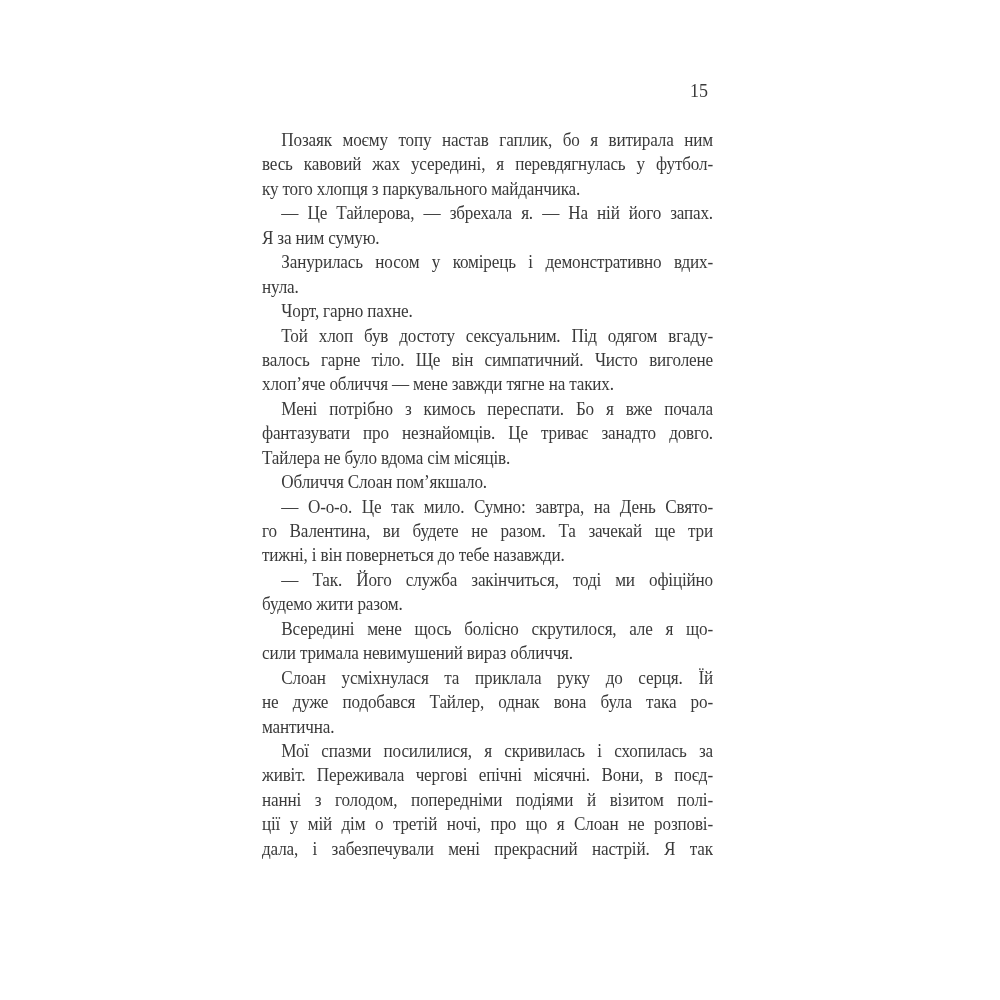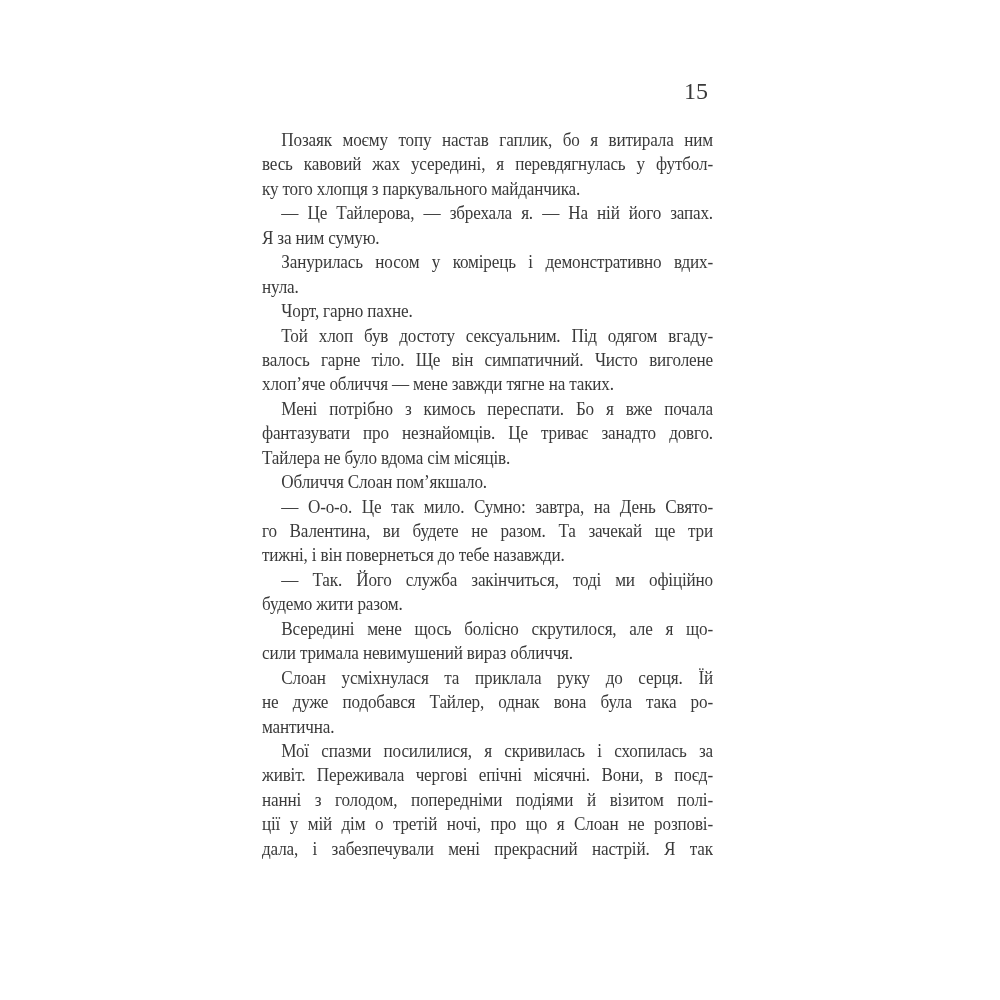--- a/index.html
+++ b/index.html
@@ -17,21 +17,21 @@
     background: var(--page-bg, #ffffff);
     font-family: "Liberation Serif", "DejaVu Serif", serif;
     color: var(--text-color, #3a3a3a);
   }
   .page-number {
     position: absolute;
     top: 81px;
     left: 262px;
     width: 446px;
     text-align: right;
-    font-size: 24px;
+    font-size: 18px;
     line-height: 20px;
     color: var(--text-color, #3a3a3a);
   }
   .text-column {
     position: absolute;
     top: 128px;
     left: 262px;
     width: 513px;
     transform: scaleX(0.879);
     transform-origin: left top;

